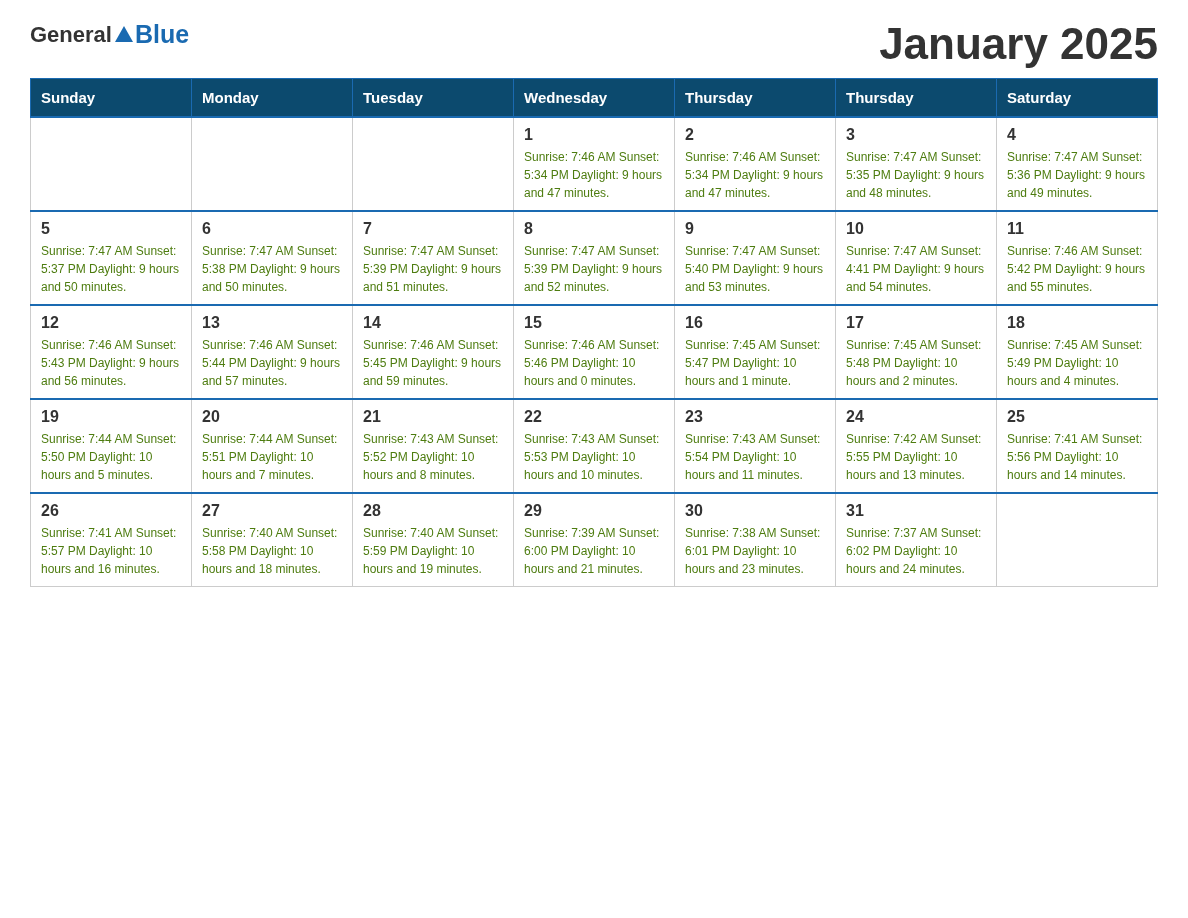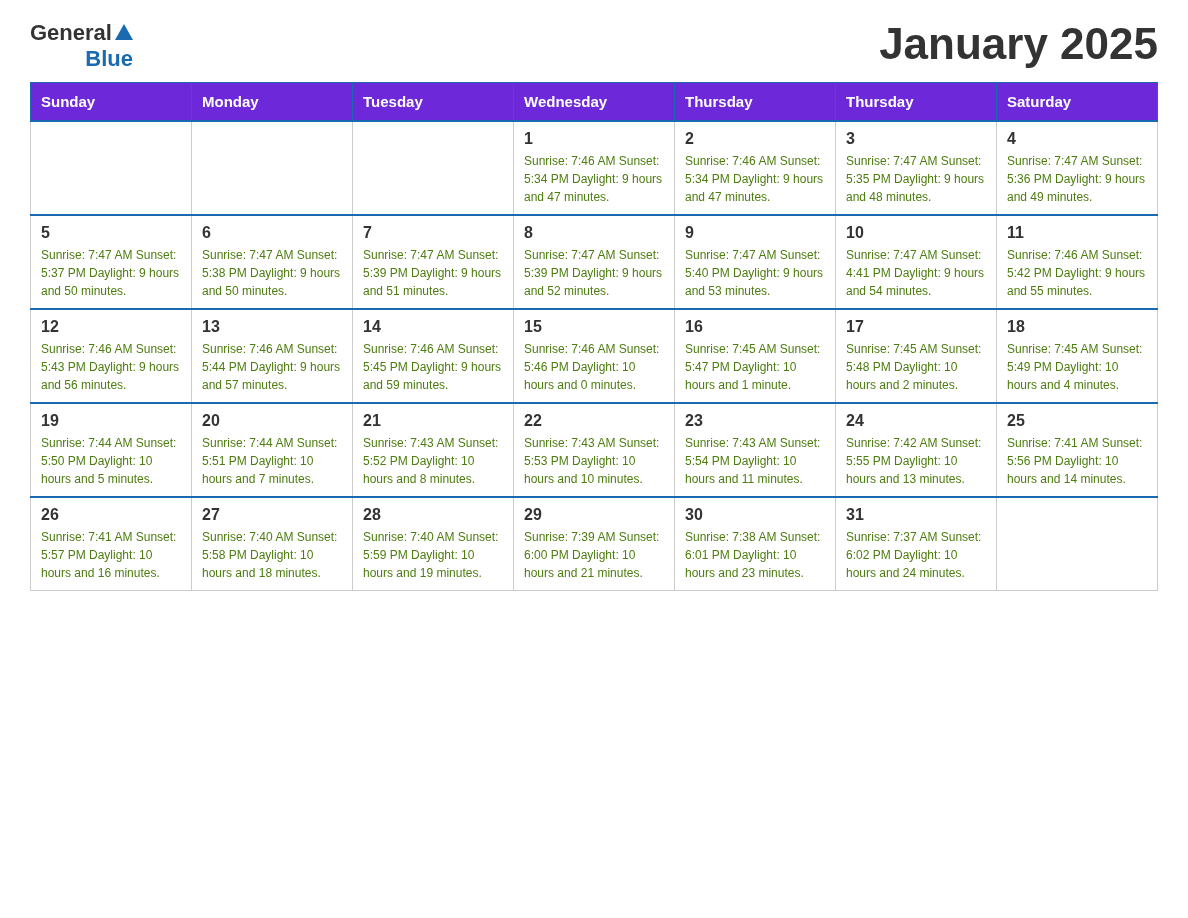--- a/index.html
+++ b/index.html
@@ -29,21 +29,21 @@
       font-size: 20px;
       color: #555;
       margin-top: 4px;
     }
     .calendar {
       width: 100%;
       border-collapse: collapse;
       margin-top: 10px;
     }
     .calendar thead tr th {
-      background-color: #6d28d9;
+      background-color: #0c4a6e;
       color: #fff;
       font-size: 15px;
       font-weight: bold;
       padding: 10px 10px;
       text-align: left;
       border: 1px solid #1a6ab1;
     }
     .calendar tbody tr td {
       vertical-align: top;
       border: 1px solid #ccc;
@@ -64,22 +64,22 @@
     .day-info {
       font-size: 12px;
       color: #4d7c0f;
       line-height: 1.5;
     }
     .empty-cell {
       background: #fff;
     }
     .logo-wrapper {
       display: flex;
-      flex-direction: column;
-      align-items: flex-end;
+      flex-direction: row;
+      align-items: center;
     }
     .logo-line1 {
       display: flex;
       align-items: center;
     }
     .logo-line2 {
       display: flex;
       align-items: center;
       margin-left: 2px;
     }
@@ -91,21 +91,21 @@
   <div class="logo-wrapper">
     <div class="logo-line1">
       <span style="font-size:22px;font-weight:bold;color:#333;">General</span>
       <span style="display:inline-block;margin-left:3px;margin-top:2px;">
         <svg width="18" height="16" viewBox="0 0 18 16">
             <polygon points="0,16 9,0 18,16" fill="#1a6ab1"></polygon>
           </svg>
       </span>
     </div>
     <div class="logo-line2">
-      <span style="font-size:22px;font-weight:bold;color:#1a6ab1;">Blue</span>
+      <span style="font-size:25px;font-weight:bold;color:#1a6ab1;">Blue</span>
     </div>
   </div>
   <div class="title-area">
     <div class="month-title">January 2025</div>
   </div>
 </div>
 
 <table class="calendar">
   <thead>
     <tr>

